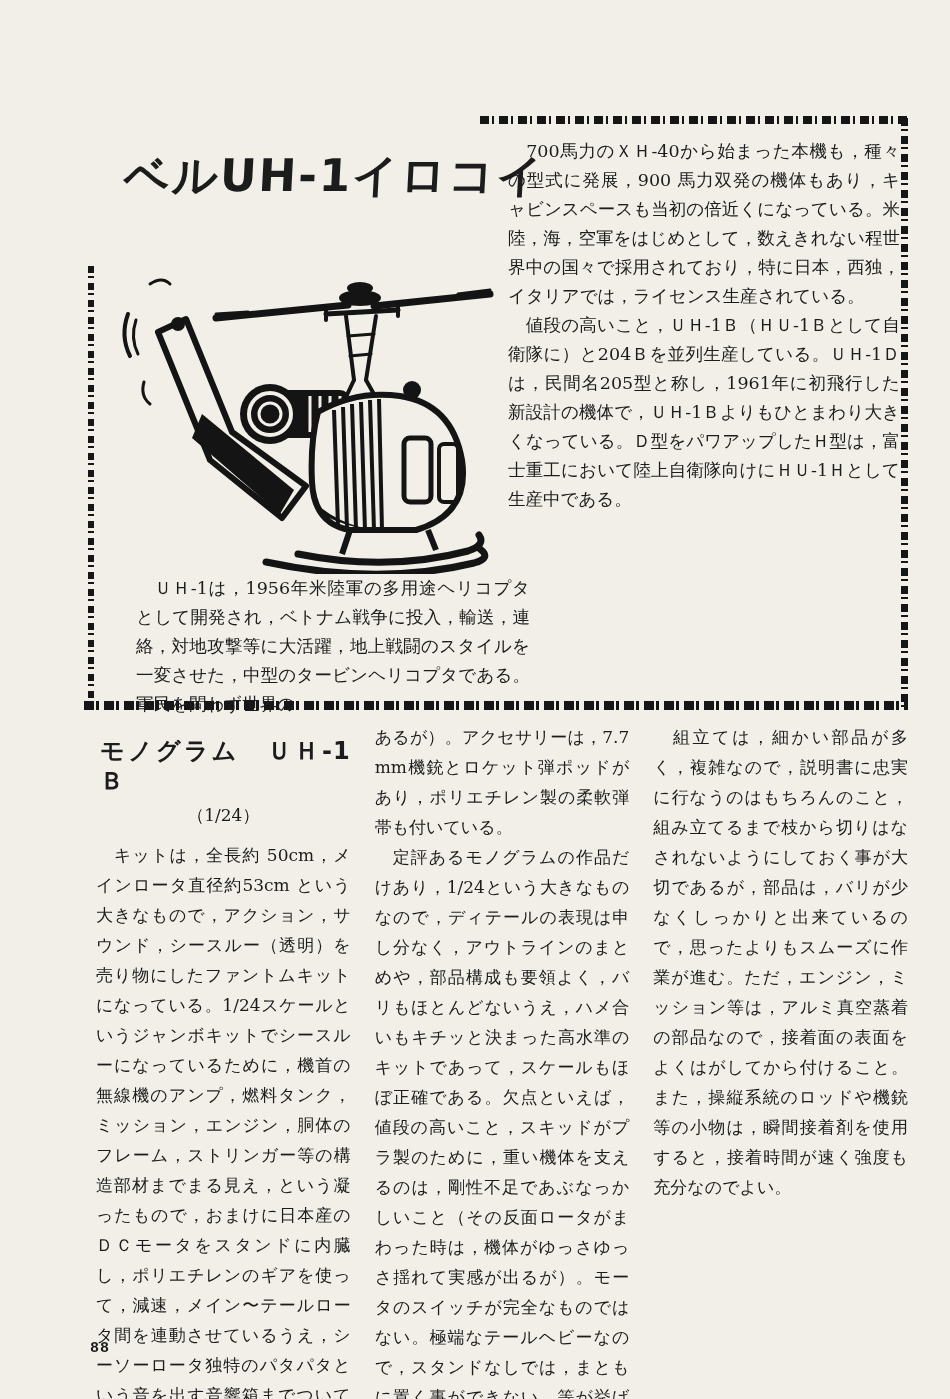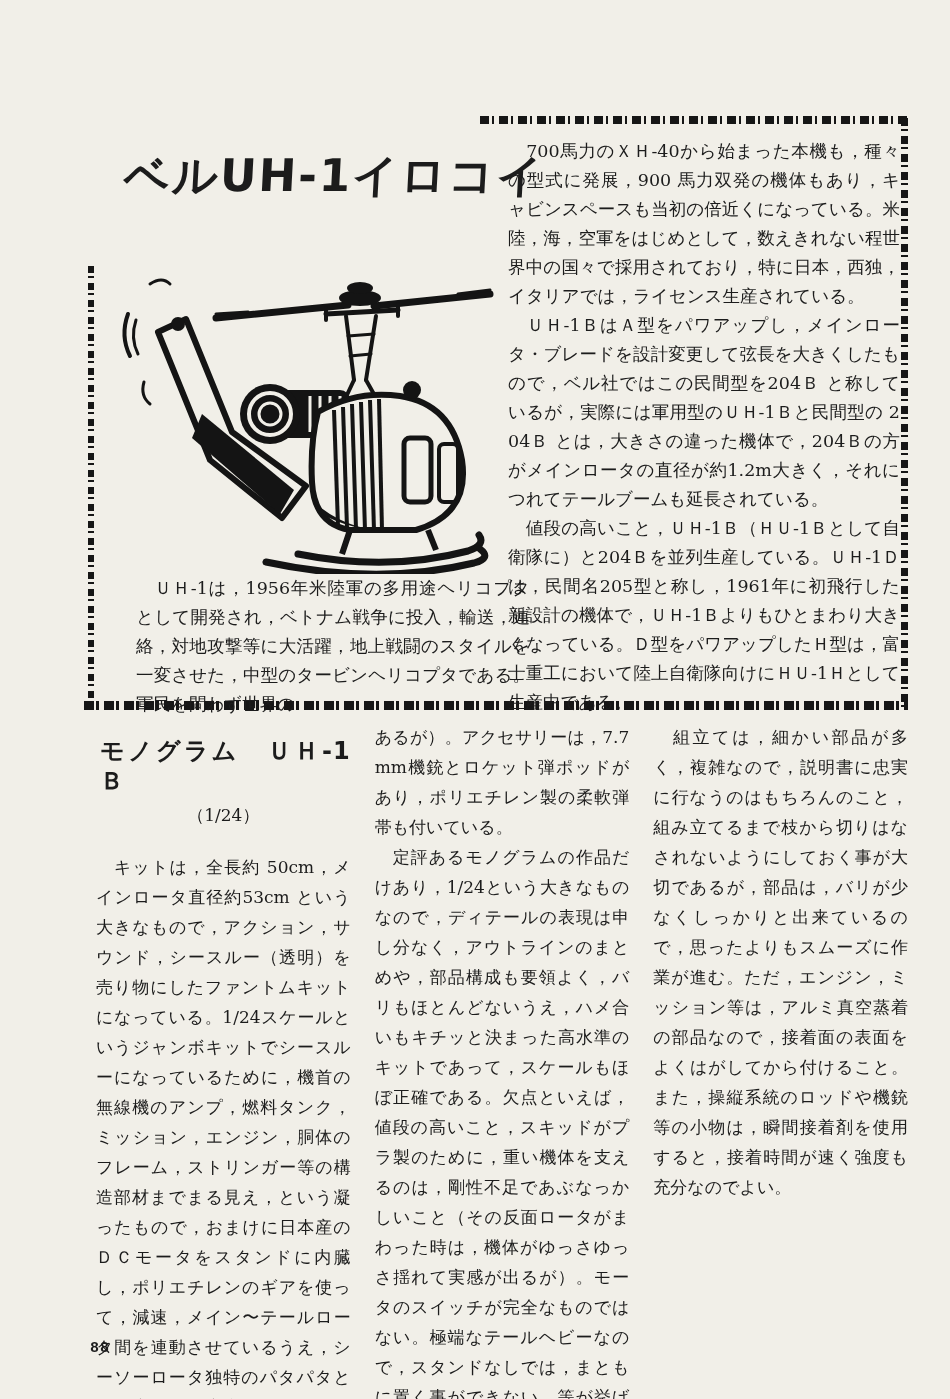--- a/index.html
+++ b/index.html
@@ -54,21 +54,21 @@
     position:absolute; left:96px; top:722px; width:812px;
     display:flex; gap:24px;
   }
   .review .col { flex:1; font-size:17px; line-height:30px; text-align:justify; word-break:break-all; }
   .review-heading {
     font-family:"DejaVu Sans", sans-serif;
     font-weight:bold; font-size:24px; letter-spacing:1px;
     margin:14px 0 4px 4px;
   }
   .review-scale {
-    text-align:center; font-size:17px; margin-bottom:22px;
+    text-align:center; font-size:17px; margin-bottom:10px;
   }
   .page-number {
     position:absolute; left:90px; top:1340px;
     font-family:Liberation Mono, monospace;
     font-weight:bold; font-size:15px; letter-spacing:1px;
   }
 </style>
 </head>
 <body>
 
@@ -151,21 +151,20 @@
 
       <path d="M200 292 Q290 310 370 289 Q388 283 381 273" stroke="#141414" stroke-width="7" fill="none" stroke-linecap="round"></path>
       <path d="M168 300 Q280 324 376 301 Q394 296 382 287" stroke="#141414" stroke-width="7" fill="none" stroke-linecap="round"></path>
     </svg>
 
     <div class="intro">
         <p class="para">　ＵＨ-1は，1956年米陸軍の多用途ヘリコプタとして開発され，ベトナム戦争に投入，輸送，連絡，対地攻撃等に大活躍，地上戦闘のスタイルを一変させた，中型のタービンヘリコプタである。軍民を問わず世界の</p>
       </div>
     <div class="right-col">
         <p class="para">　700馬力のＸＨ-40から始まった本機も，種々の型式に発展，900 馬力双発の機体もあり，キャビンスペースも当初の倍近くになっている。米陸，海，空軍をはじめとして，数えきれない程世界中の国々で採用されており，特に日本，西独，イタリアでは，ライセンス生産されている。</p>
-        <p class="para">　ＵＨ-1ＢはＡ型をパワアップし，メインロータ・ブレードを設計変更して弦長を大きくしたもので，ベル社ではこの民間型を204Ｂ と称しているが，実際には軍用型のＵＨ-1Ｂと民間型の 204Ｂ とは，大きさの違った機体で，204Ｂの方がメインロータの直径が約1.2m大きく，それにつれてテールブームも延長されている。</p>
         <p class="para">　値段の高いこと，ＵＨ-1Ｂ（ＨＵ-1Ｂとして自衛隊に）と204Ｂを並列生産している。ＵＨ-1Ｄは，民間名205型と称し，1961年に初飛行した新設計の機体で，ＵＨ-1Ｂよりもひとまわり大きくなっている。Ｄ型をパワアップしたＨ型は，富士重工において陸上自衛隊向けにＨＵ-1Ｈとして生産中である。</p>
       </div>
   </div>
 
   <div class="review">
     <div class="col">
       <div class="review-heading">モノグラム　ＵＨ-1Ｂ</div>
       <div class="review-scale">（1/24）</div>
       <div>
           <p class="para">　キットは，全長約 50cm，メインロータ直径約53cm という大きなもので，アクション，サウンド，シースルー（透明）を売り物にしたファントムキットになっている。1/24スケールというジャンボキットでシースルーになっているために，機首の無線機のアンプ，燃料タンク，ミッション，エンジン，胴体のフレーム，ストリンガー等の構造部材までまる見え，という凝ったもので，おまけに日本産のＤＣモータをスタンドに内臓し，ポリエチレンのギアを使って，減速，メイン〜テールロータ間を連動させているうえ，シーソーロータ独特のパタパタという音を出す音響箱までついているおそれいったもので，値段，規模からいっても別格であろう（もっとも帆船のプラモには，もっと高いものが沢山</p>

